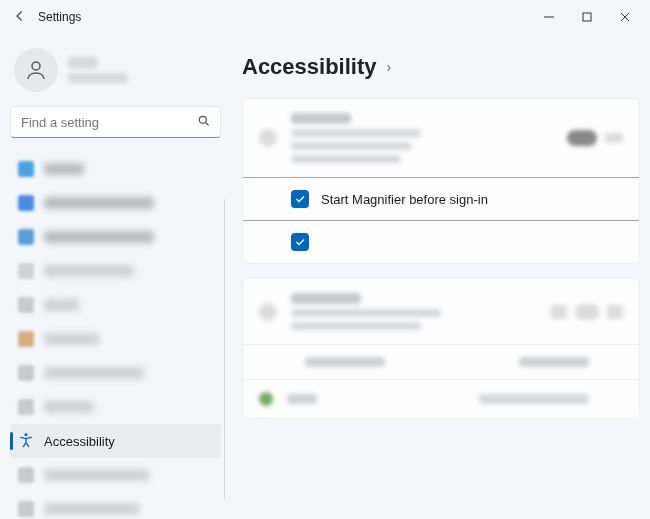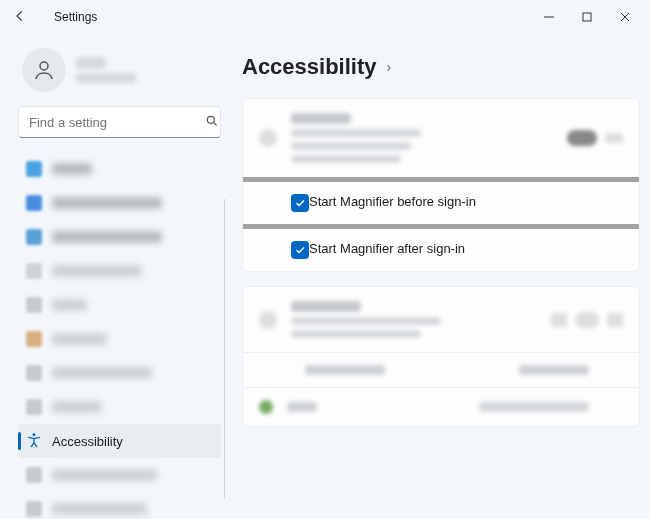--- a/index.html
+++ b/index.html
@@ -12,25 +12,25 @@
     font-size: 13px;
     color: #1a1a1a;
   }
   .titlebar {
     display: flex;
     align-items: center;
     height: 34px;
     padding: 0 6px;
   }
   .titlebar .back { width: 28px; text-align: center; font-size: 14px; cursor: pointer;}
-  .titlebar .title { font-size: 12px; margin-left: 20px; }
+  .titlebar .title { font-size: 12px; margin-left: 4px; }
   .titlebar .spacer { flex: 1; }
   .winbtn { width: 38px; height: 34px; display:flex; align-items:center; justify-content:center; font-size:11px; cursor:pointer;}
   .main { display: flex; height: 485px; }
-  .sidebar { width: 232px; padding: 8px 10px 0 18px; border-right: 1px solid rgba(0,0,0,0); position:relative;}
+  .sidebar { width: 232px; padding: 8px 10px 0 10px; border-right: 1px solid rgba(0,0,0,0); position:relative;}
   .sidebar-scroll { position:absolute; right:6px; top:165px; width:1.5px; height:300px; background:#8d8d8d55;}
   .avatar-row { display:flex; align-items:center; gap:10px; padding: 6px 4px 14px 4px;}
   .avatar { width:44px; height:44px; border-radius:50%; background:#e6e9ec; display:flex; align-items:center; justify-content:center;}
   .avatar svg { width:24px; height:24px; stroke:#555; fill:none; stroke-width:1.5;}
   .blur-line { background:#d7dadd; border-radius:4px; filter: blur(2px);}
   .userlines .l1 { width:30px; height:12px; margin-bottom:4px;}
   .userlines .l2 { width:60px; height:10px;}
   .search {
     display:flex; align-items:center; justify-content:space-between;
     background:#fff; border:1px solid #e4e7ea; border-bottom:1.5px solid #8a8a8a;
@@ -49,21 +49,21 @@
   .breadcrumb { display:flex; align-items:center; gap:10px; font-size:22px; padding: 4px 0 18px 0;}
   .breadcrumb .parent { font-weight:600; color:#222;}
   .breadcrumb .chev { font-size:14px; color:#666;}
   .breadcrumb .current { font-weight:700; }
   .card { background:#fdfdfe; border:1px solid #eceff3; border-radius:6px; margin-bottom:14px;}
   .card .fuzz { padding:14px 16px; display:flex; align-items:center; gap:14px;}
   .fuzz-icon { width:18px; height:18px; border-radius:50%; background:#ddd; filter:blur(2px); flex-shrink:0;}
   .fuzz-lines { flex:1; display:flex; flex-direction:column; gap:5px;}
   .fuzz-right { display:flex; gap:8px; align-items:center;}
   .pill { width:30px; height:16px; border-radius:8px; background:#ccc; filter:blur(2px);}
-  .row { display:flex; padding:12px 16px 12px 48px; border-top:5px solid #a3a3a3;}
+  .row { display:flex; align-items:center; gap:12px; padding:12px 16px 12px 48px; border-top:1px solid #a3a3a3;}
   .chk { width:18px; height:18px; border-radius:4px; background:#0067c0; display:flex; align-items:center; justify-content:center; cursor:pointer; flex-shrink:0;}
   .chk svg { width:12px; height:12px; stroke:#fff; stroke-width:2.5; fill:none;}
   .row span { font-size:13px; }
   .fuzzrow { display:flex; align-items:center; padding:12px 16px; gap:14px; border-top:1px solid #eceff3;}
 </style>
 </head>
 <body>
 
 <div class="titlebar">
   <div class="back">
@@ -197,21 +197,20 @@
             </svg>
         </div>
         <span>Start Magnifier before sign-in</span>
       </div>
       <div class="row">
         <div class="chk">
           <svg viewBox="0 0 24 24">
               <path d="M5 12l5 5L20 7"></path>
             </svg>
         </div>
-        <span>Start Magnifier after sign-in</span>
       </div>
     </div>
 
     <div class="card">
       <div class="fuzz">
         <div class="fuzz-icon"></div>
         <div class="fuzz-lines">
           <div class="blur-line" style="width:70px;height:11px;background:#c6c9cc"></div>
           <div class="blur-line" style="width:150px;height:8px;background:#d6d9dc"></div>
           <div class="blur-line" style="width:130px;height:8px;background:#d6d9dc"></div>

